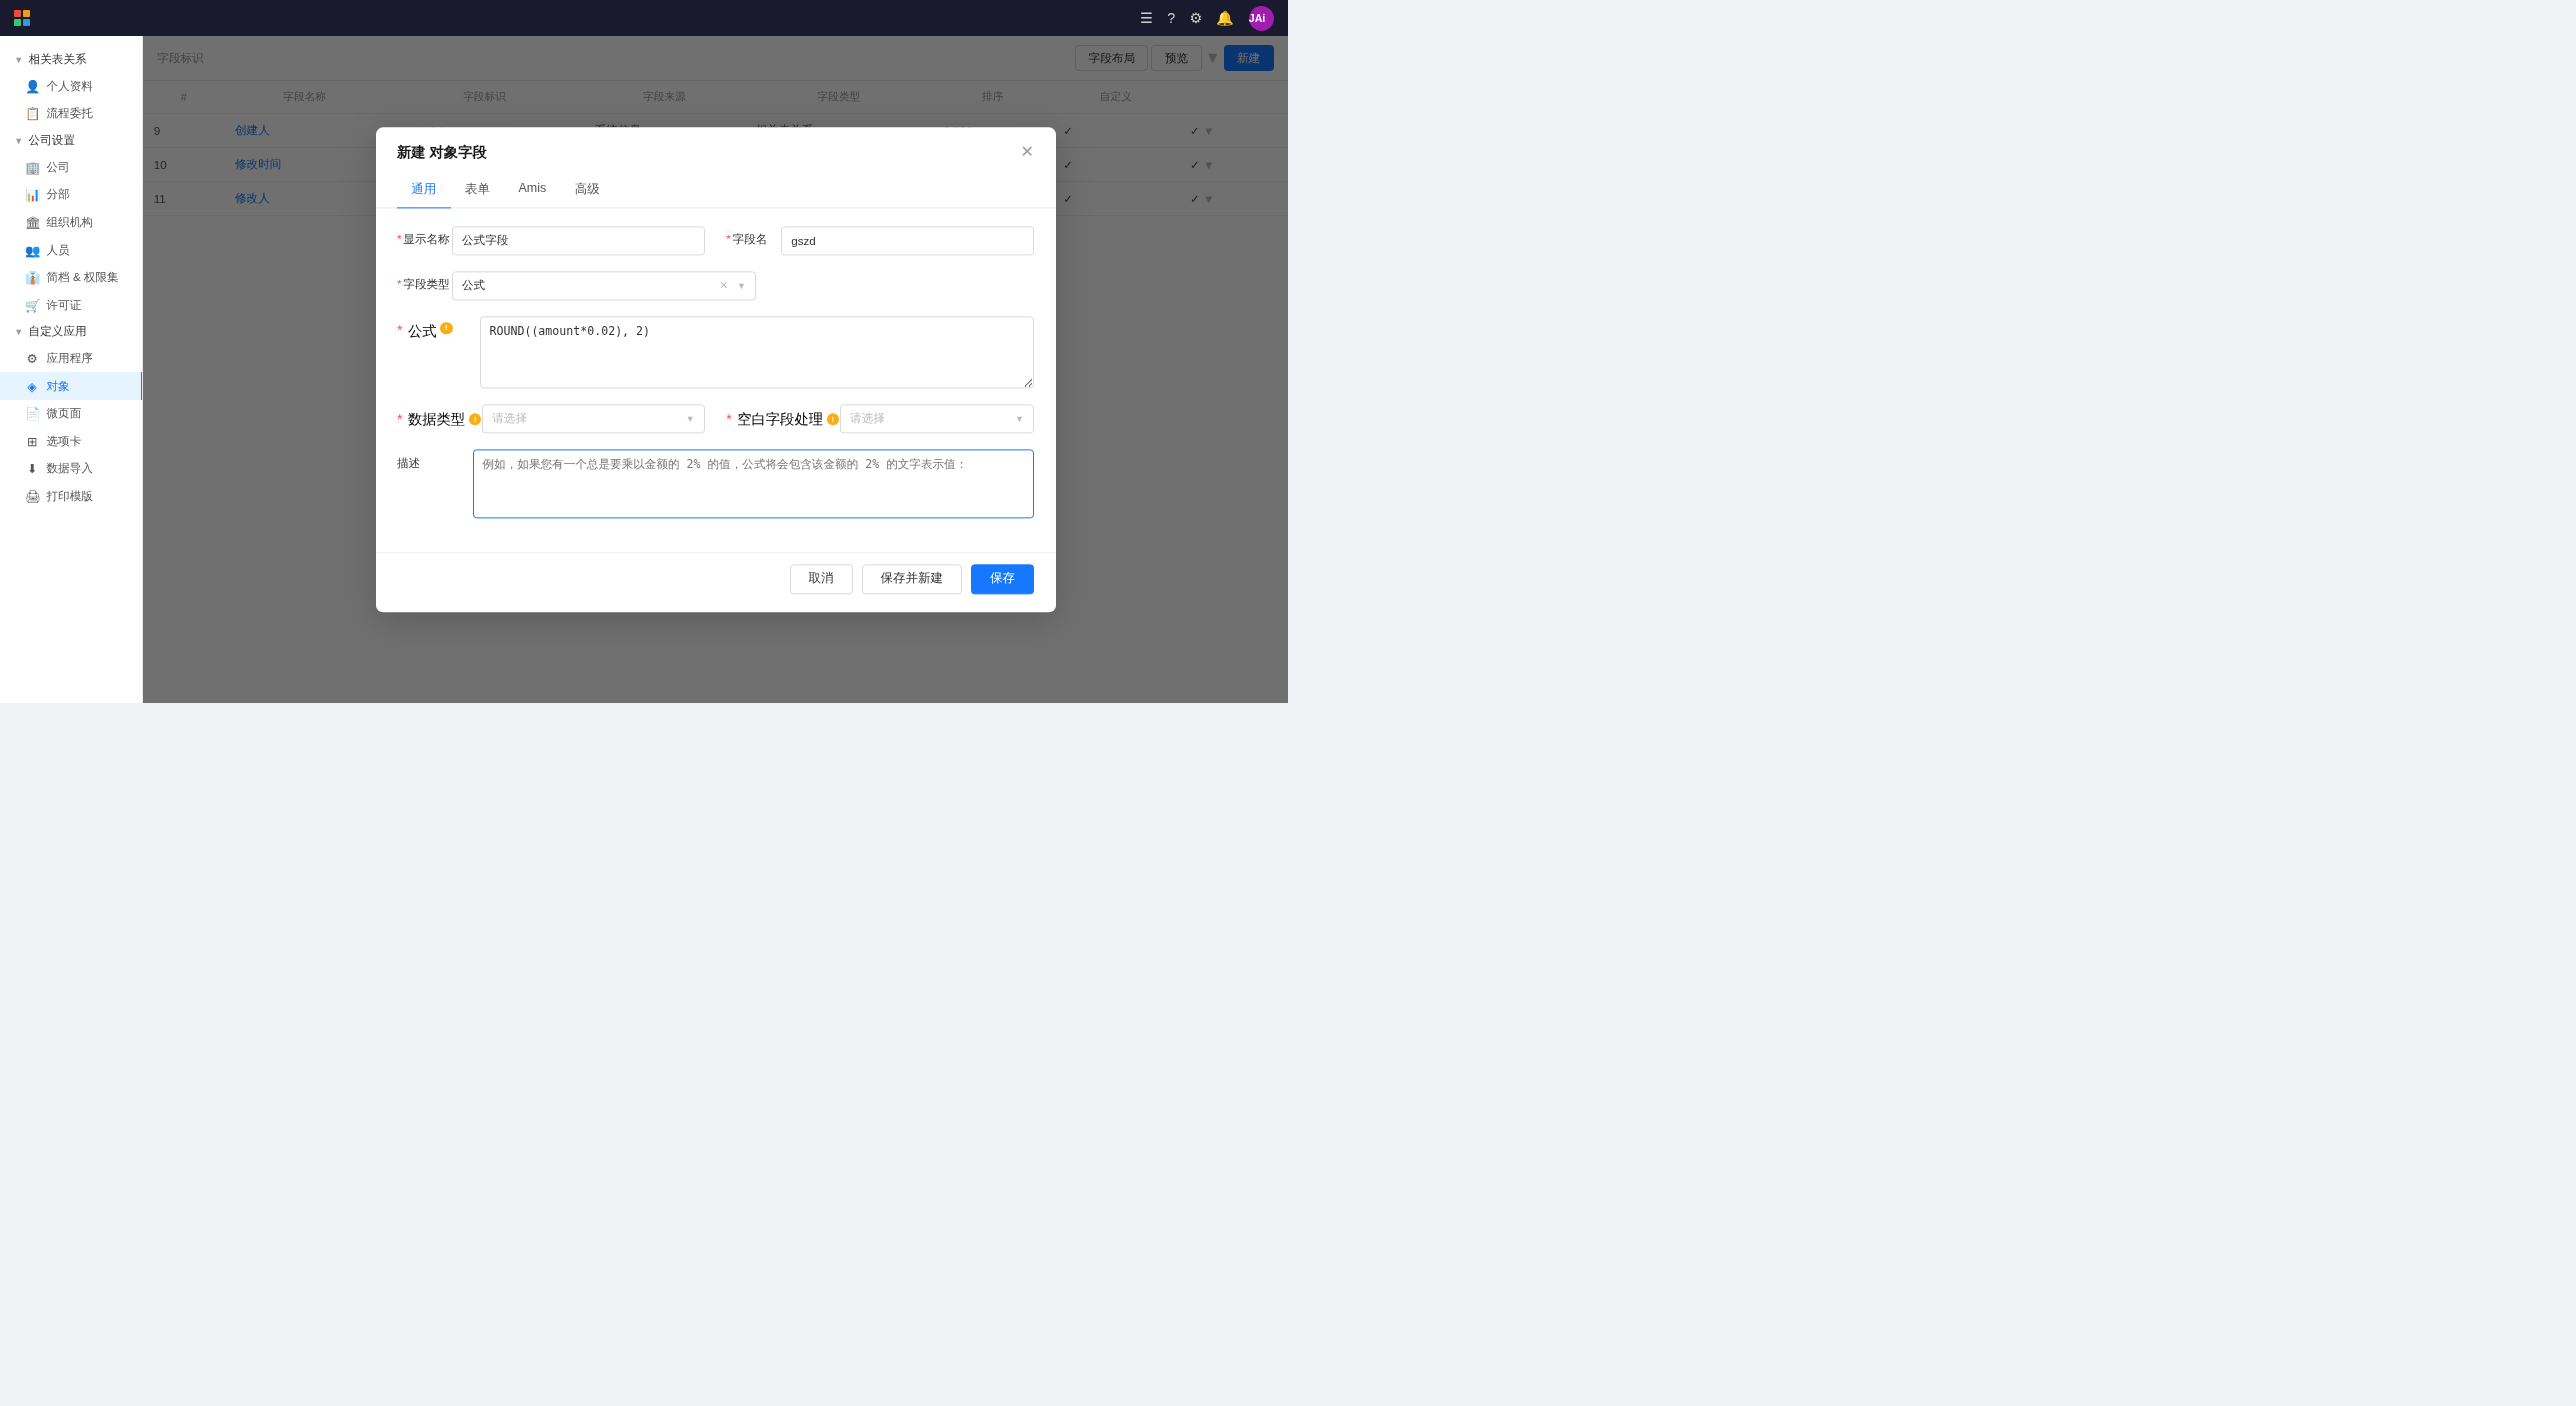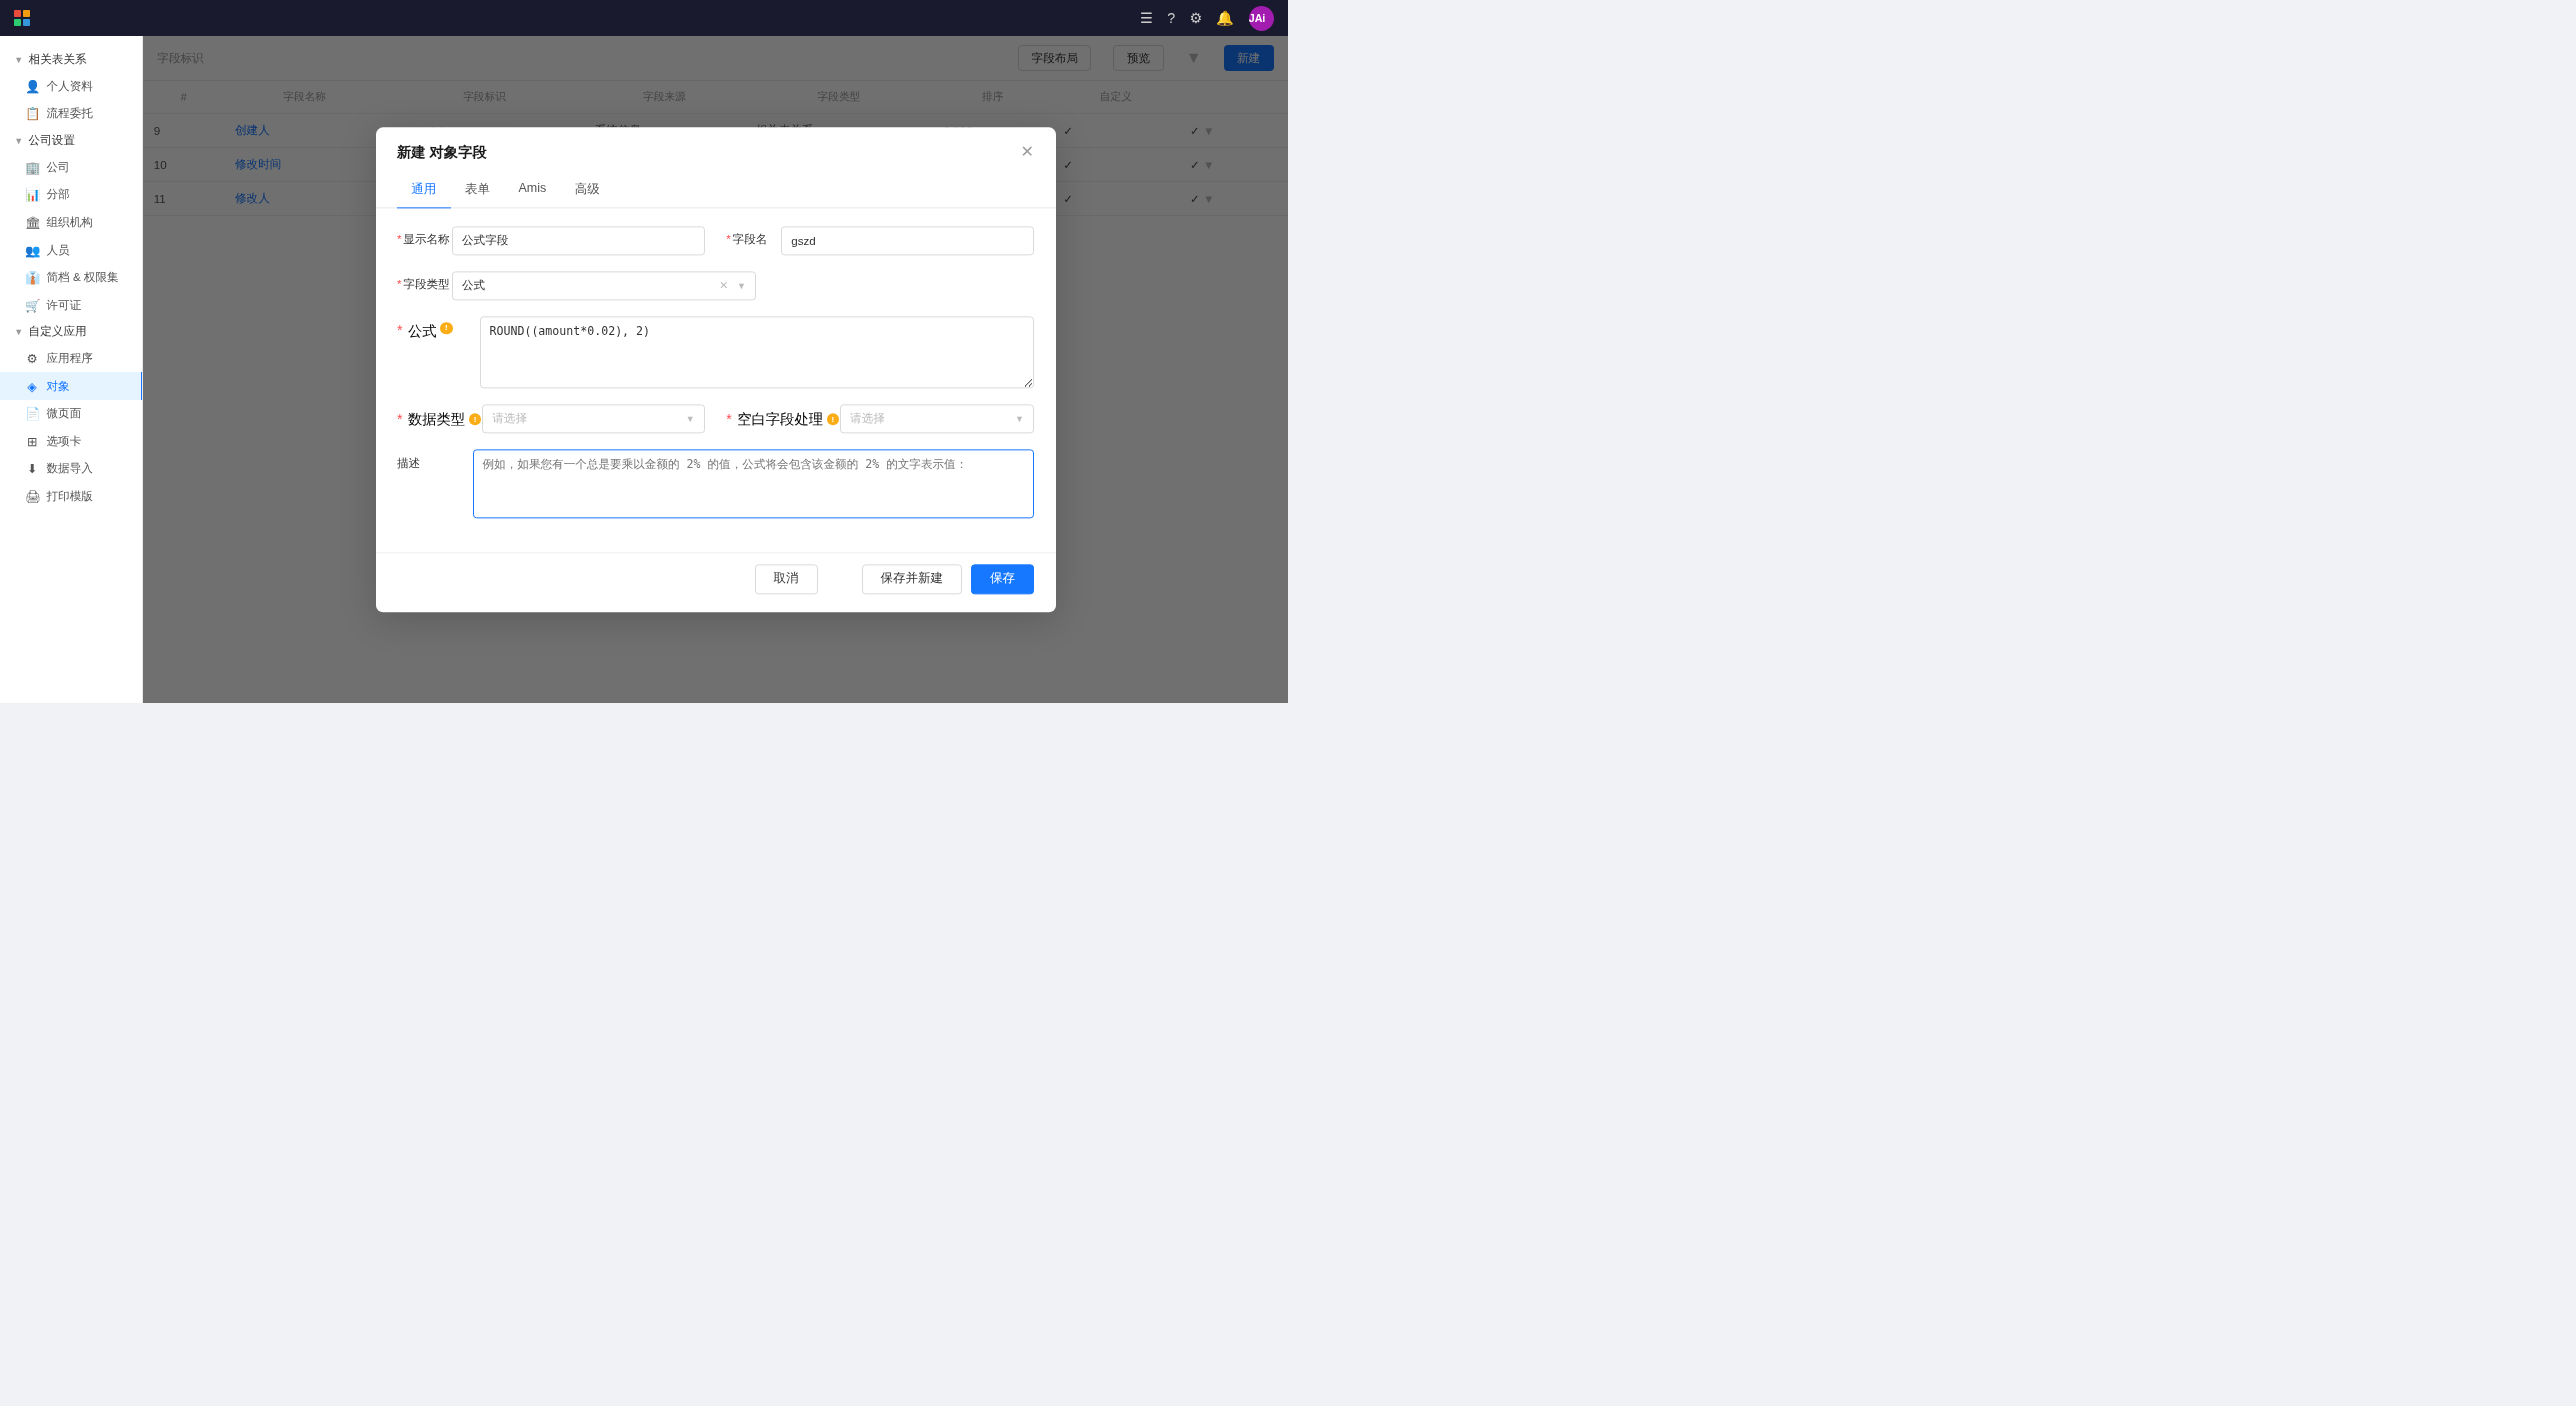--- a/index.html
+++ b/index.html
@@ -333,28 +333,27 @@
     }
     .btn-primary {
       background: #1677ff;
       color: white;
       border-color: #1677ff;
     }
     .btn-secondary {
       background: white;
       color: #333;
       border: 0.9px solid #d9d9d9;
-      margin-left: 35px;
     }
 
     
     .toolbar-right {
       display: flex;
       align-items: center;
-      gap: 22px;
+      gap: 3px;
       justify-content: center;
     }
     .toolbar-btn {
       padding: 4.5px 12.5px;
       border: 0.9px solid #d9d9d9;
       border-radius: 3.6px;
       background: white;
       font-size: 11.6px;
       cursor: pointer;
       color: #333;

